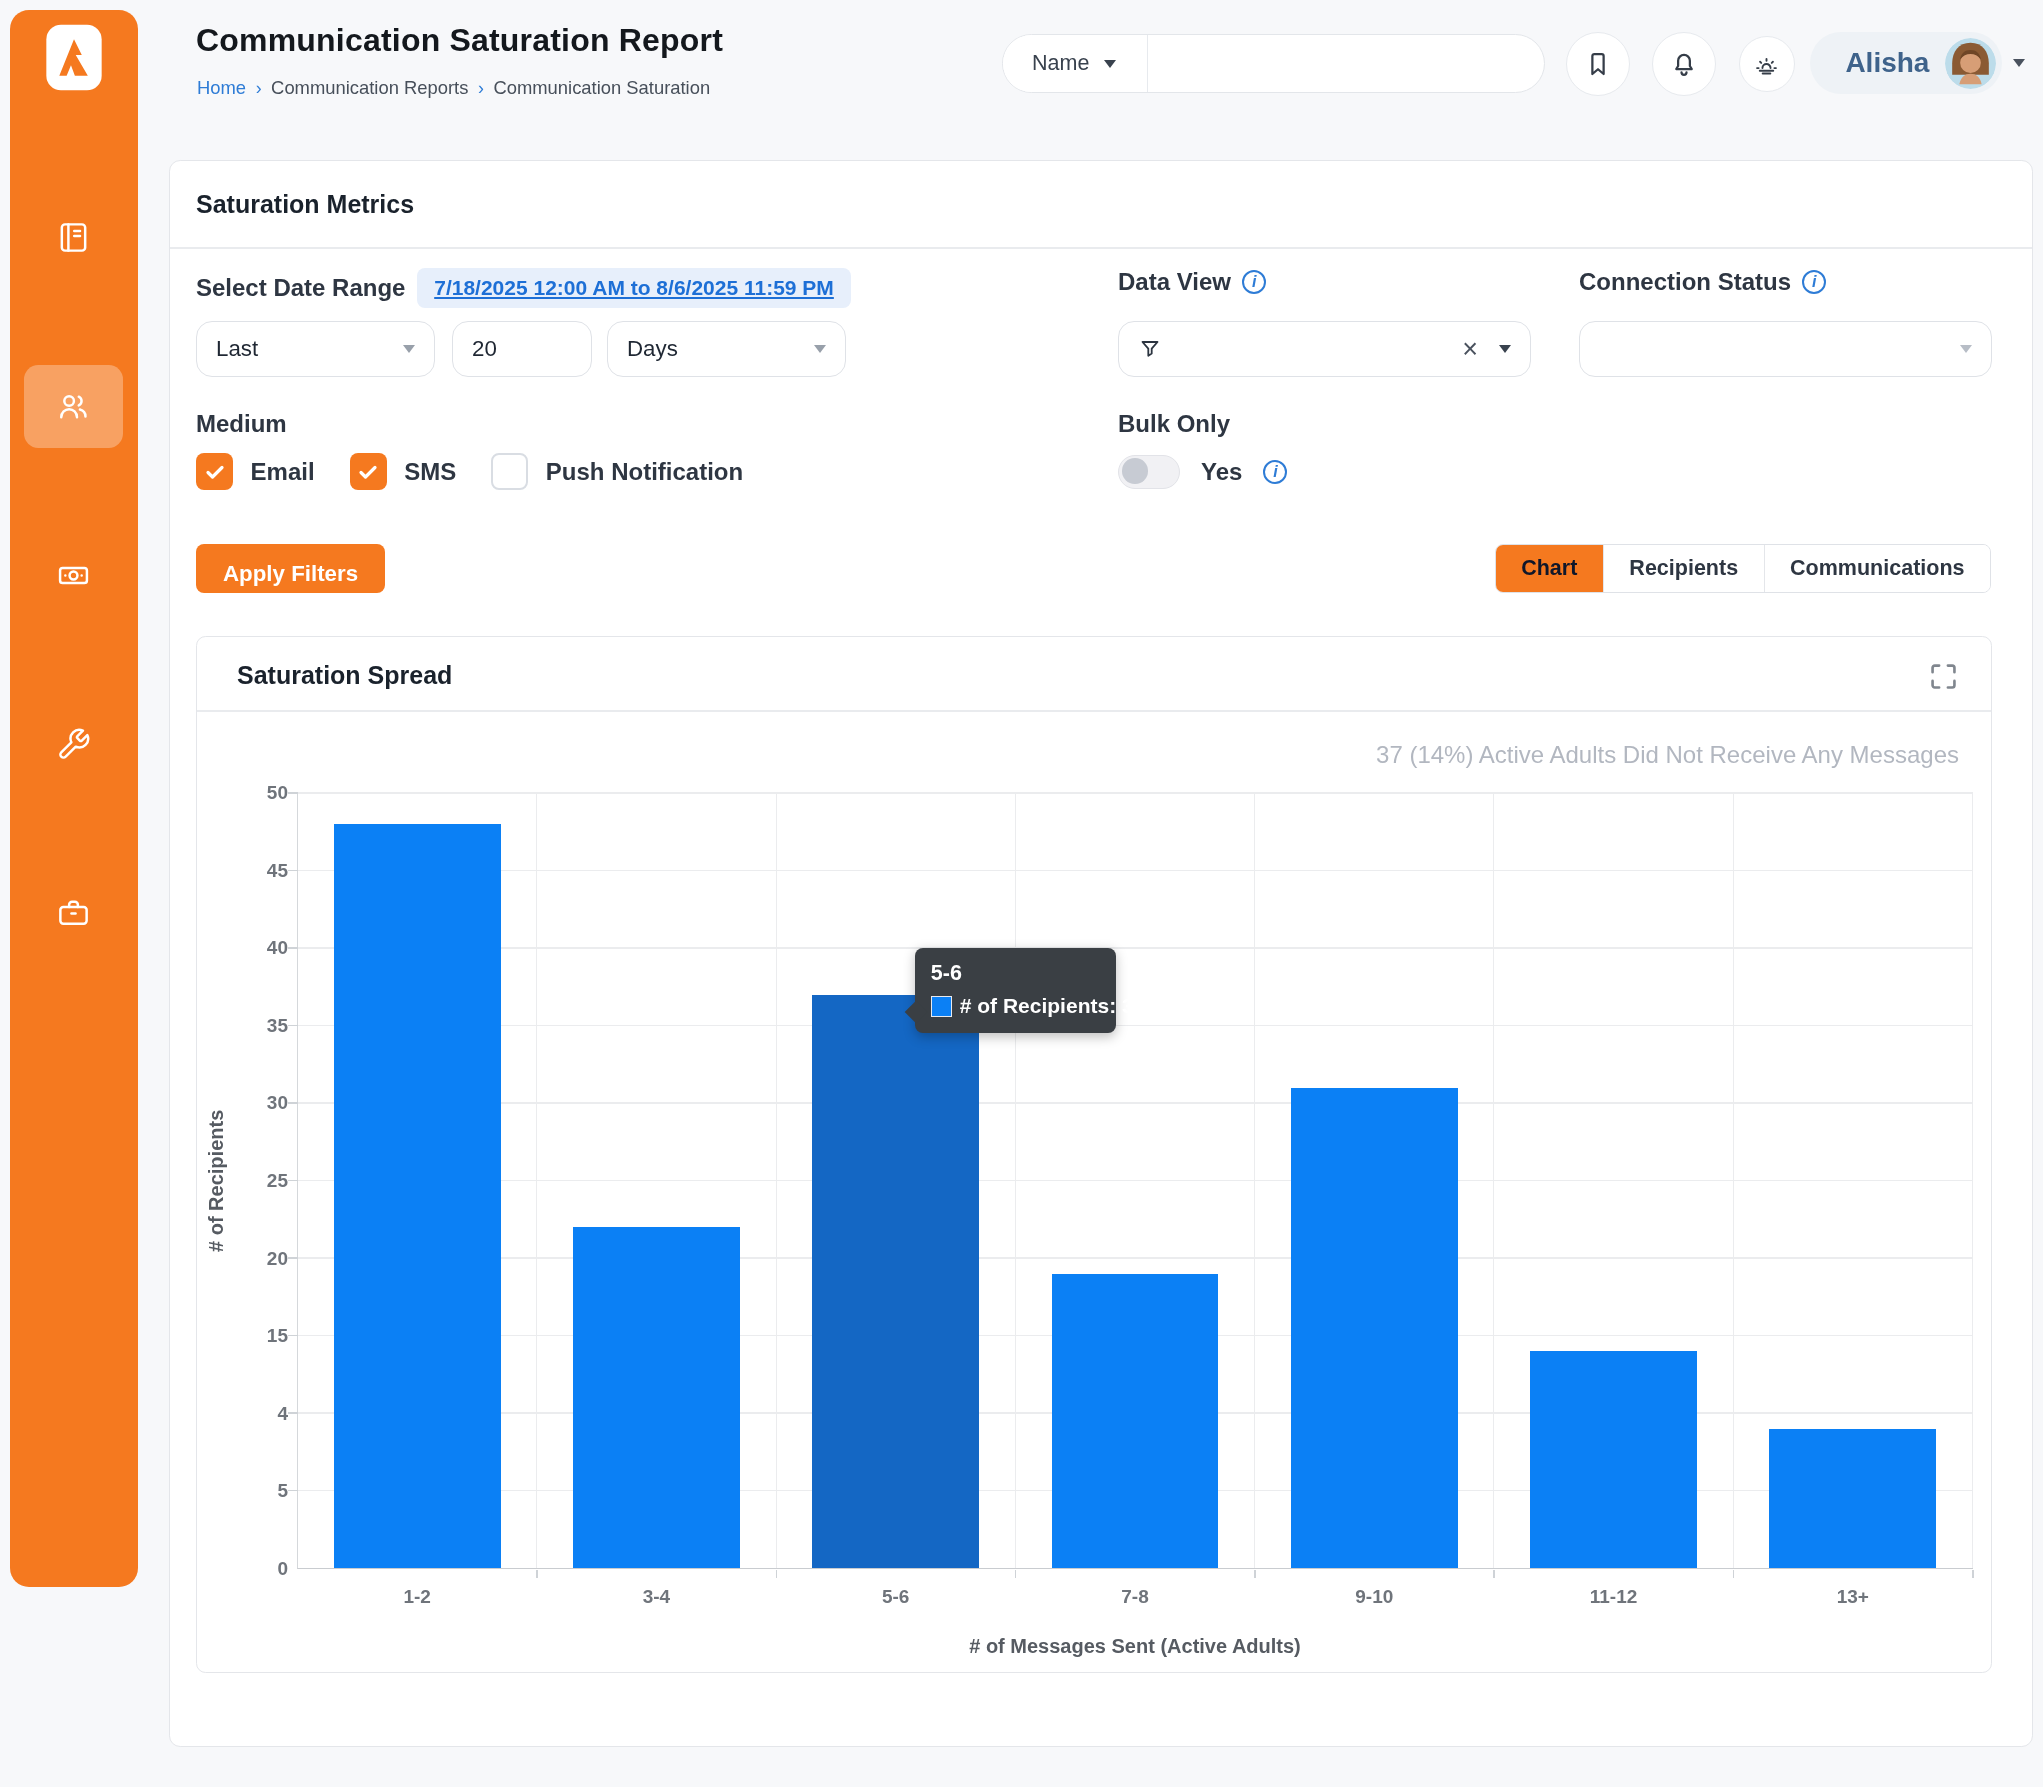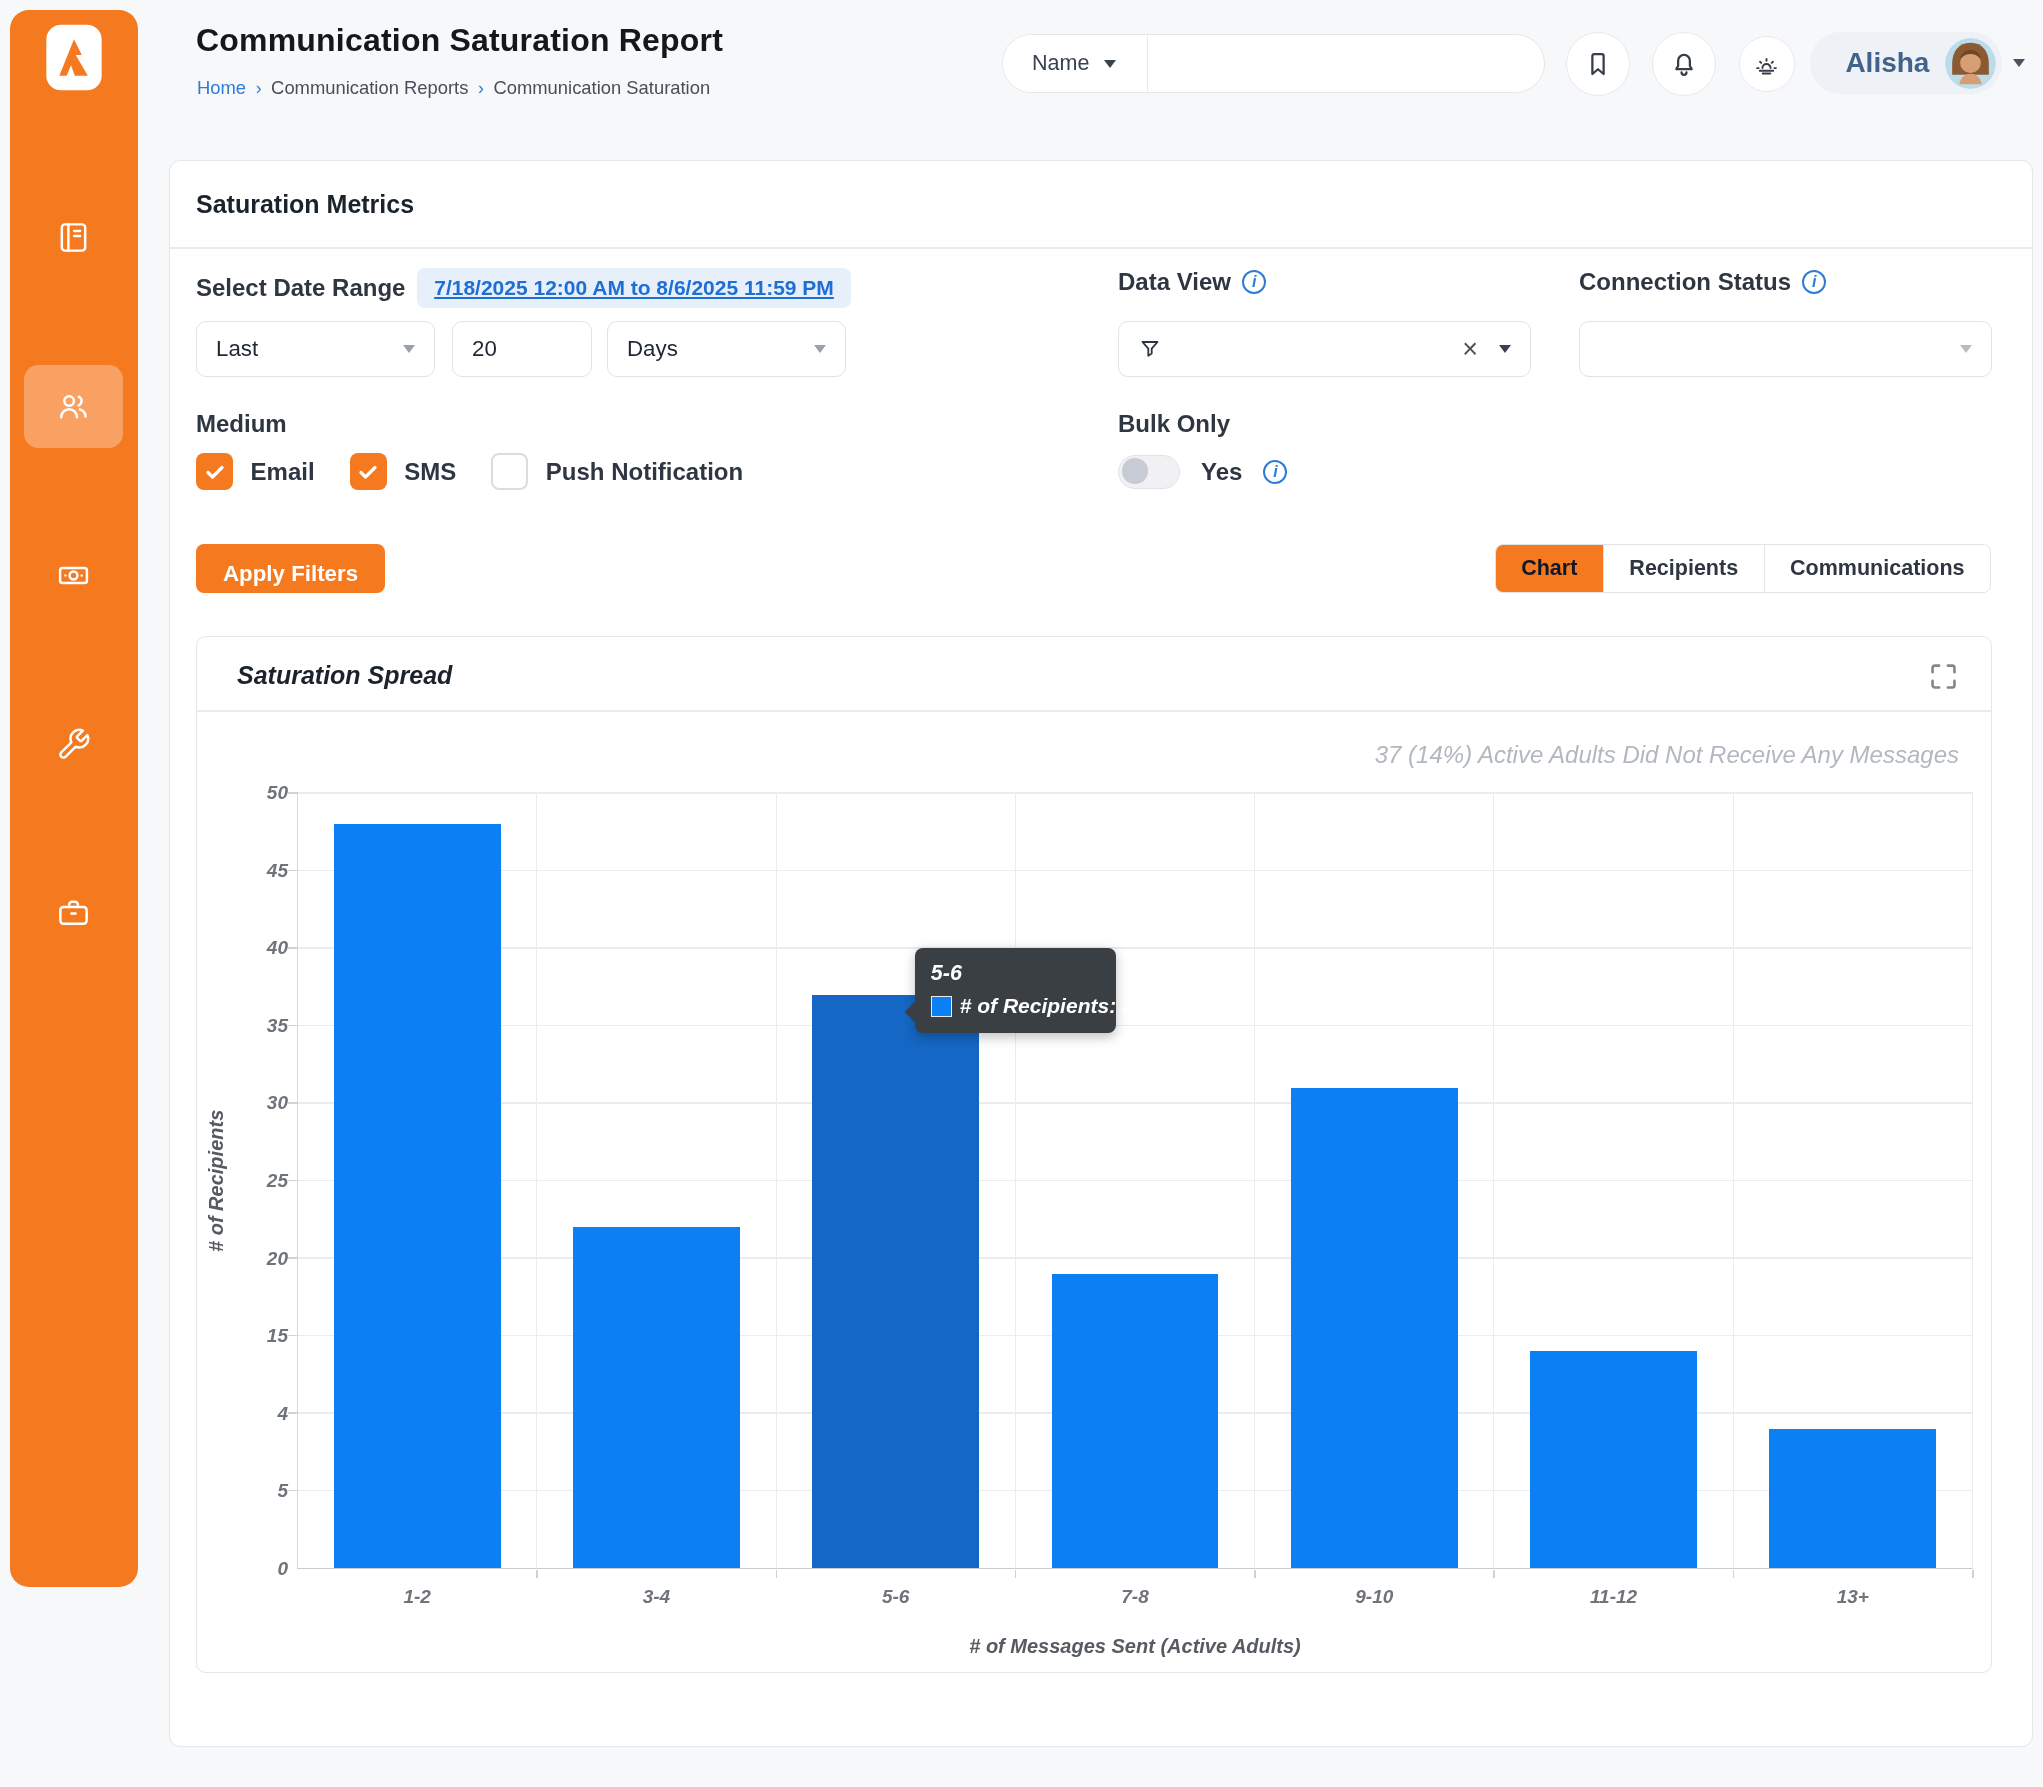--- a/index.html
+++ b/index.html
@@ -78,21 +78,21 @@
   .f-label { position:absolute; font-size:24px; font-weight:700; color:#2e3642; display:flex; align-items:center; gap:11.2px; }
   .info-icon {
     width:24px; height:24px; border-radius:50%; border:2px solid #2e7cd6; color:#2e7cd6;
     font-size:16px; font-weight:700; display:inline-flex; align-items:center; justify-content:center;
     font-style:italic; cursor:pointer; flex:none;
   }
   .date-pill {
     display:inline-flex; align-items:center; height:40px; padding:0 17.6px; border-radius:8px;
     background:var(--pill-bg,#e7effb); color:var(--pill-tx,#1d6fd6); font-size:21px; font-weight:700; cursor:pointer;text-decoration:underline;
   }
-  .ctl { position:absolute; height:56px; background:#fff; border:1.6px solid #dfe2e7; border-radius:10px;
+  .ctl { position:absolute; height:56px; background:#fff; border:1.6px solid #dfe2e7; border-radius:16px;
          display:flex; align-items:center; font-size:22.3px; color:#1f2733; padding:0 19px; }
   .ctl .grow { flex:1; }
   .ctl .caret-gray { color:#98a0aa; }
   .num-input { border:none; outline:none; width:100%; font-size:22.3px; color:#1f2733; font-family:inherit; }
   .clear-x { font-size:27px; color:#4a525e; line-height:1; margin-right:21px; cursor:pointer; }
   .funnel { margin-right:14.4px; display:flex; }
 
   .chk-row { position:absolute; display:flex; align-items:center; gap:35px; }
   .chk-item { display:flex; align-items:center; gap:17.6px; cursor:pointer; }
   .chk-box { width:37px; height:37px; border-radius:8px; display:flex; align-items:center; justify-content:center; }
@@ -107,21 +107,21 @@
     position:absolute; left:26px; top:383px; height:49px; padding:17px 27px; border:none; border-radius:8px;
     background:var(--accent,#f5791f); color:#fff; font-size:22.3px; font-weight:700; font-family:inherit; cursor:pointer;
   }
   .tabs { position:absolute; right:41px; top:383px; height:49px; display:flex; border:1.6px solid #dfe2e7; border-radius:8px; overflow:hidden; background:#fff; }
   .tab { height:100%; display:flex; align-items:center; padding:0 25.5px; font-size:21.5px; font-weight:600; color:#2e3642;
          background:#fff; border:none; border-right:1.6px solid #e4e6ea; cursor:pointer; font-family:inherit; }
   .tab:last-child { border-right:none; }
   .tab.active { background:var(--accent,#f5791f); color:#0f172a; }
 
   
-  .card2 { left:26px; top:475px; width:1796px; height:1037px; border-radius:9.6px;font-style:italic; }
+  .card2 { left:26px; top:475px; width:1796px; height:1037px; border-radius:9.6px; }
   .card2 .card-h2 { left:40px; top:24px; }
   .expand-btn { position:absolute; right:29px; top:22.3px; width:38px; height:38px; border:none; background:transparent; cursor:pointer; }
   .card2 .hdivider { top:73px; }
   .chart-note { position:absolute; right:32px; top:104px; font-size:24px; color:#b2b7c0; }
 
   .plot { position:absolute; left:100px; top:156px; width:1676px; height:776px;
           border-left:1.6px solid #d5d8db; border-bottom:1.6px solid #c9ccd0; display:flex; }
   .gridline { position:absolute; left:0; right:0; height:1.6px; background:#ebecee; }
   .ytick-mark { position:absolute; left:-9.6px; width:9.6px; height:1.6px; background:#cfd3d7; }
   .yticks { position:absolute; left:37px; top:156px; width:54px; height:776px; }

